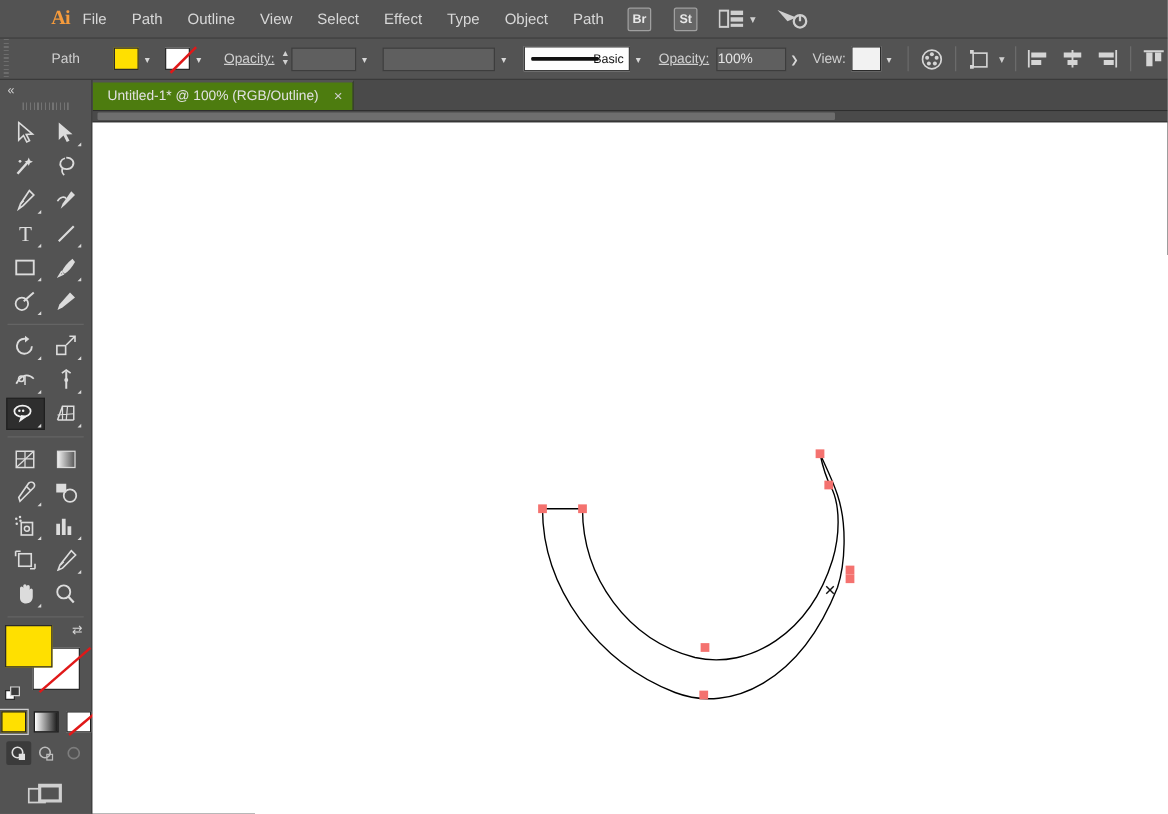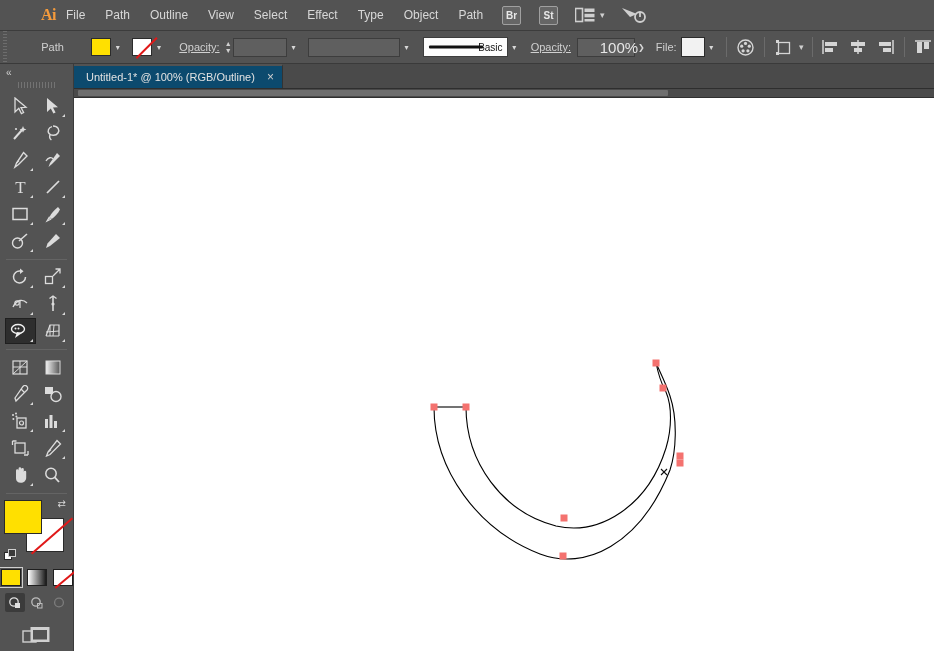--- a/index.html
+++ b/index.html
@@ -75,22 +75,22 @@
   }
   .swatch-white { background: #f2f2f2; }
   .dd-arrow {
     width: 14px; height: 18px; display: flex; align-items: center; justify-content: center;
     color: #d8d8d8; font-size: 8px;
   }
   .stepper { width: 10px; height: 18px; display: flex; flex-direction: column;
     align-items: center; justify-content: center; color: #d0d0d0; font-size: 7px; line-height: 7px; }
   .field {
     height: 19px; background: #5f5f5f; border: 1px solid #3d3d3d;
-    display: flex; align-items: center; padding: 0 22px;
-    font-size: 15px; color: #e6e6e6;
+    display: flex; align-items: center; padding: 0 0;
+    font-size: 11px; color: #e6e6e6;
   }
   .brush-field {
     width: 88px; height: 20px; background: #fdfdfd; border: 1px solid #3d3d3d;
     display: flex; align-items: center; justify-content: flex-end;
     padding-right: 4px; position: relative; color: #111; font-size: 10px;
   }
   .brush-field .bline {
     position: absolute; left: 5px; top: 50%; width: 54px; height: 3px;
     background: #111; transform: translateY(-50%); border-radius: 1px;
   }
@@ -100,21 +100,21 @@
     color: #d5d5d5;
   }
 
   
   .tabbar {
     position: absolute; left: 74px; top: 64px; width: 860px; height: 25px;
     background: #4a4a4a; border-bottom: 1px solid #2e2e2e;
     display: flex; align-items: stretch;
   }
   .doc-tab {
-    background: #0c4a6e; border-right: 1px solid #333;
+    background: #4d7c0f; border-right: 1px solid #333;
     display: flex; align-items: center; padding: 0 8px 0 12px;
     font-size: 11px; color: #e2e2e2; white-space: nowrap;
     border-top: 2px solid #535353;
   }
   .tab-close { margin-left: 12px; font-size: 12px; color: #cfcfcf; }
 
   
   .scrollstrip {
     position: absolute; left: 74px; top: 89px; width: 860px; height: 9px;
     background: #4a4a4a; border-bottom: 1px solid #2f2f2f;
@@ -279,21 +279,21 @@
     </div>
     <div class="dd-arrow">▾</div>
 
     <div style="width:10px"></div>
     <div class="cb-label u">Opacity:</div>
     <div style="width:6px"></div>
     <div class="field" style="width:58px">100%</div>
     <div class="dd-arrow">❯</div>
 
     <div style="width:8px"></div>
-    <div class="cb-label">File:</div>
+    <div class="cb-label">View:</div>
     <div style="width:5px"></div>
     <div class="swatch-box swatch-white" style="width:24px;height:20px"></div>
     <div class="dd-arrow">▾</div>
 
     <div class="sep"></div>
     <div class="icon-btn">
       <svg width="17" height="17" viewBox="0 0 17 17">
         <circle cx="8.5" cy="8.5" r="7.5" fill="none" stroke="#d5d5d5" stroke-width="1.4"></circle>
         <circle cx="8.5" cy="4.4" r="1.6" fill="#d5d5d5"></circle>
         <circle cx="12.3" cy="7.2" r="1.6" fill="#d5d5d5"></circle>

